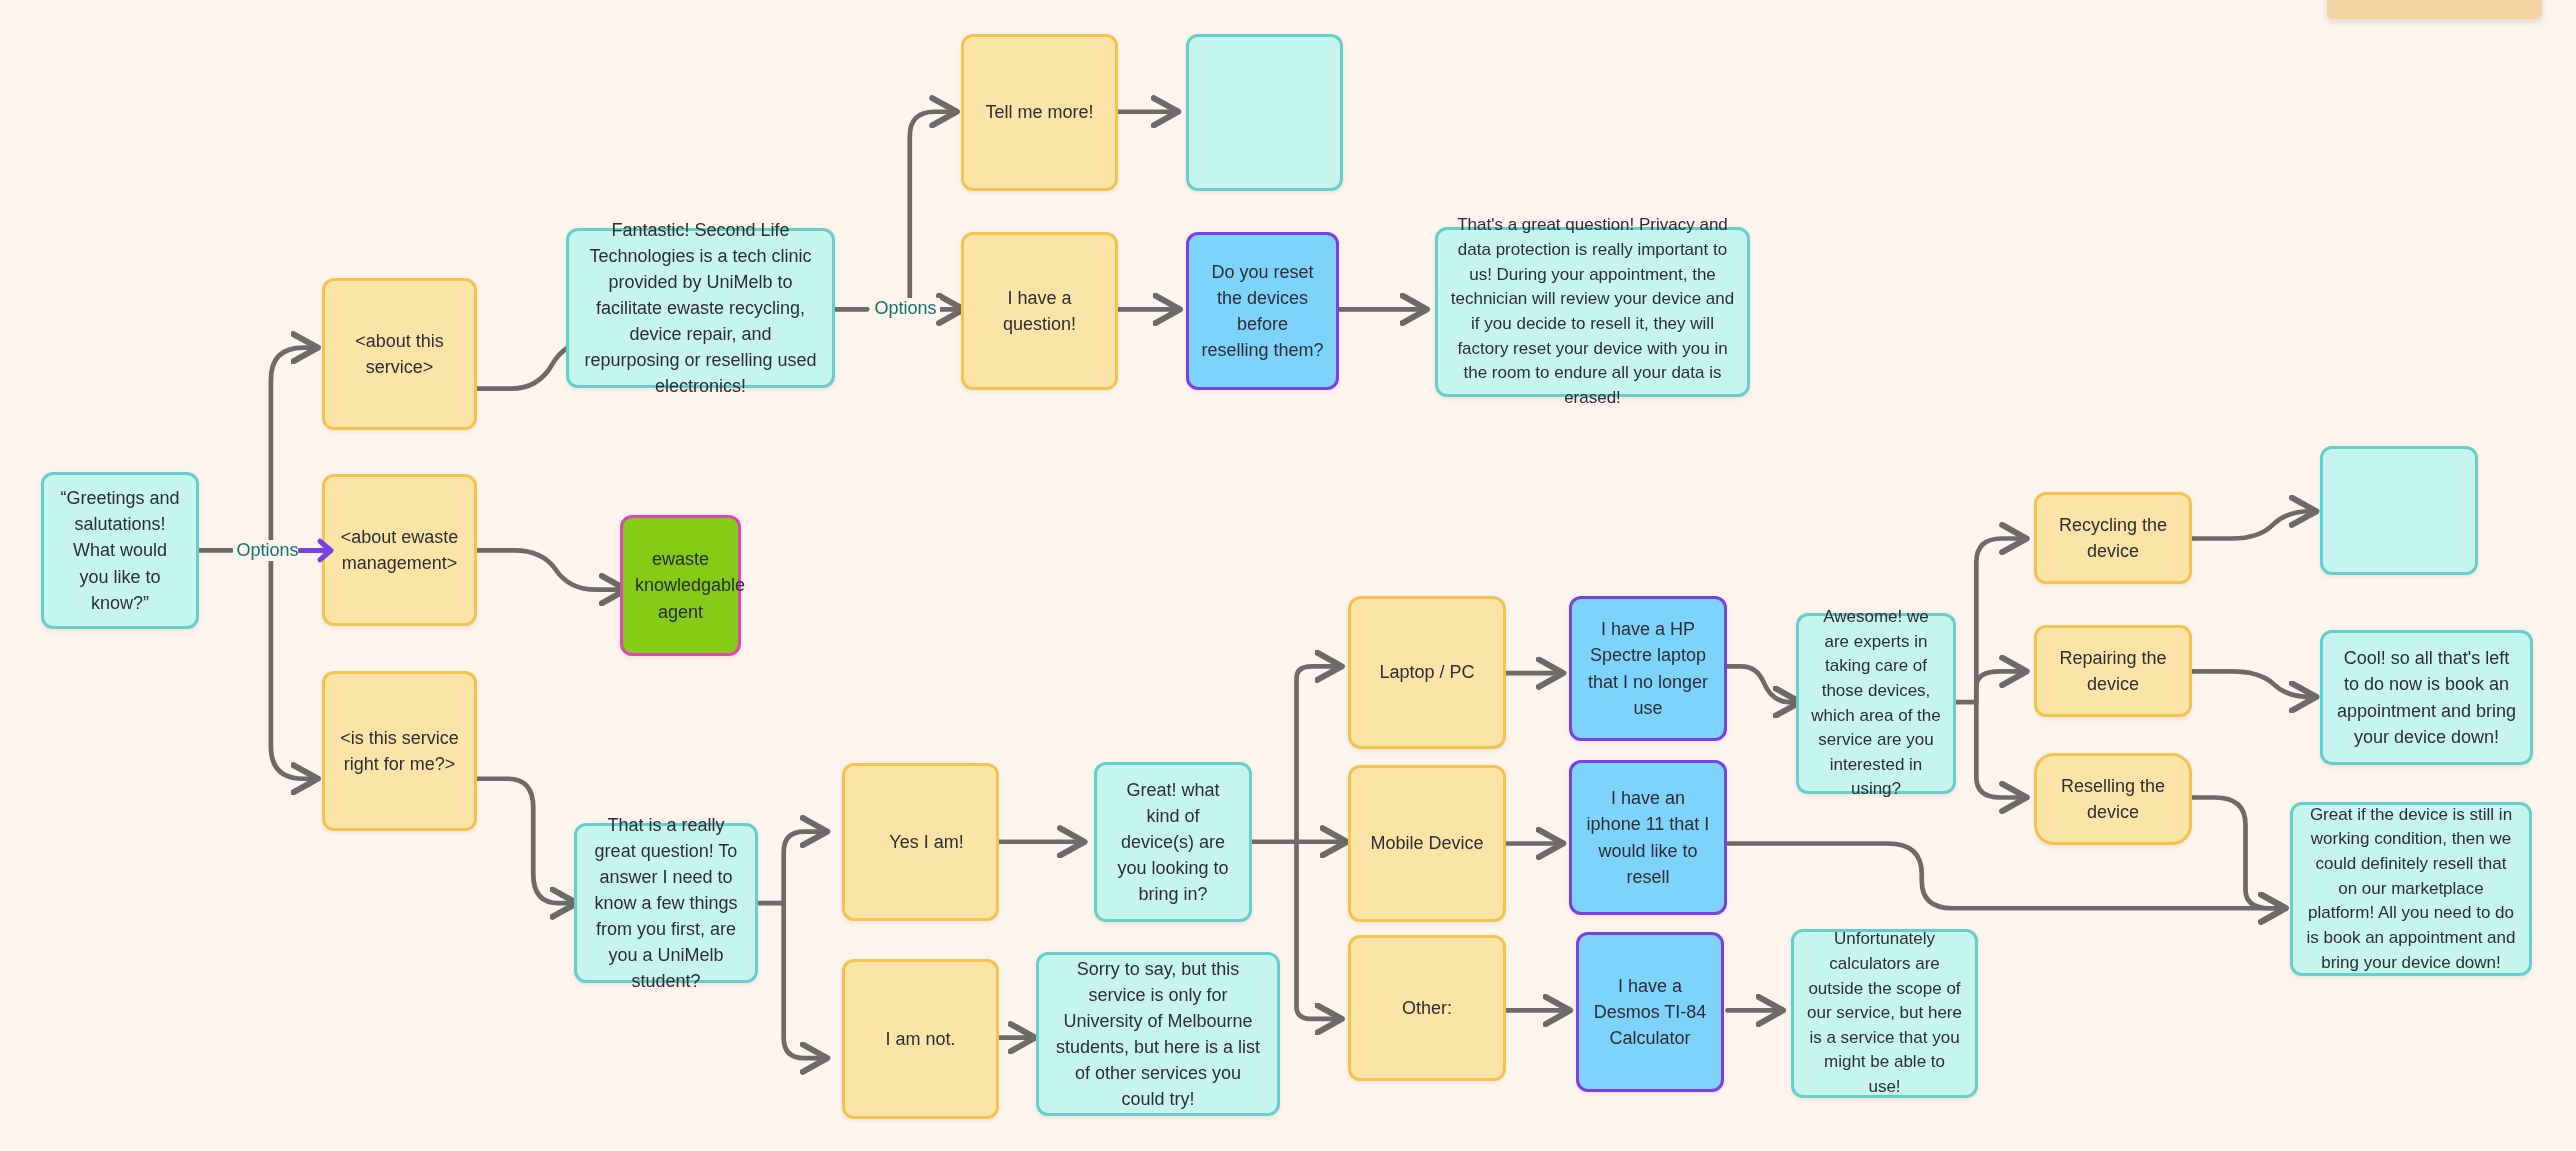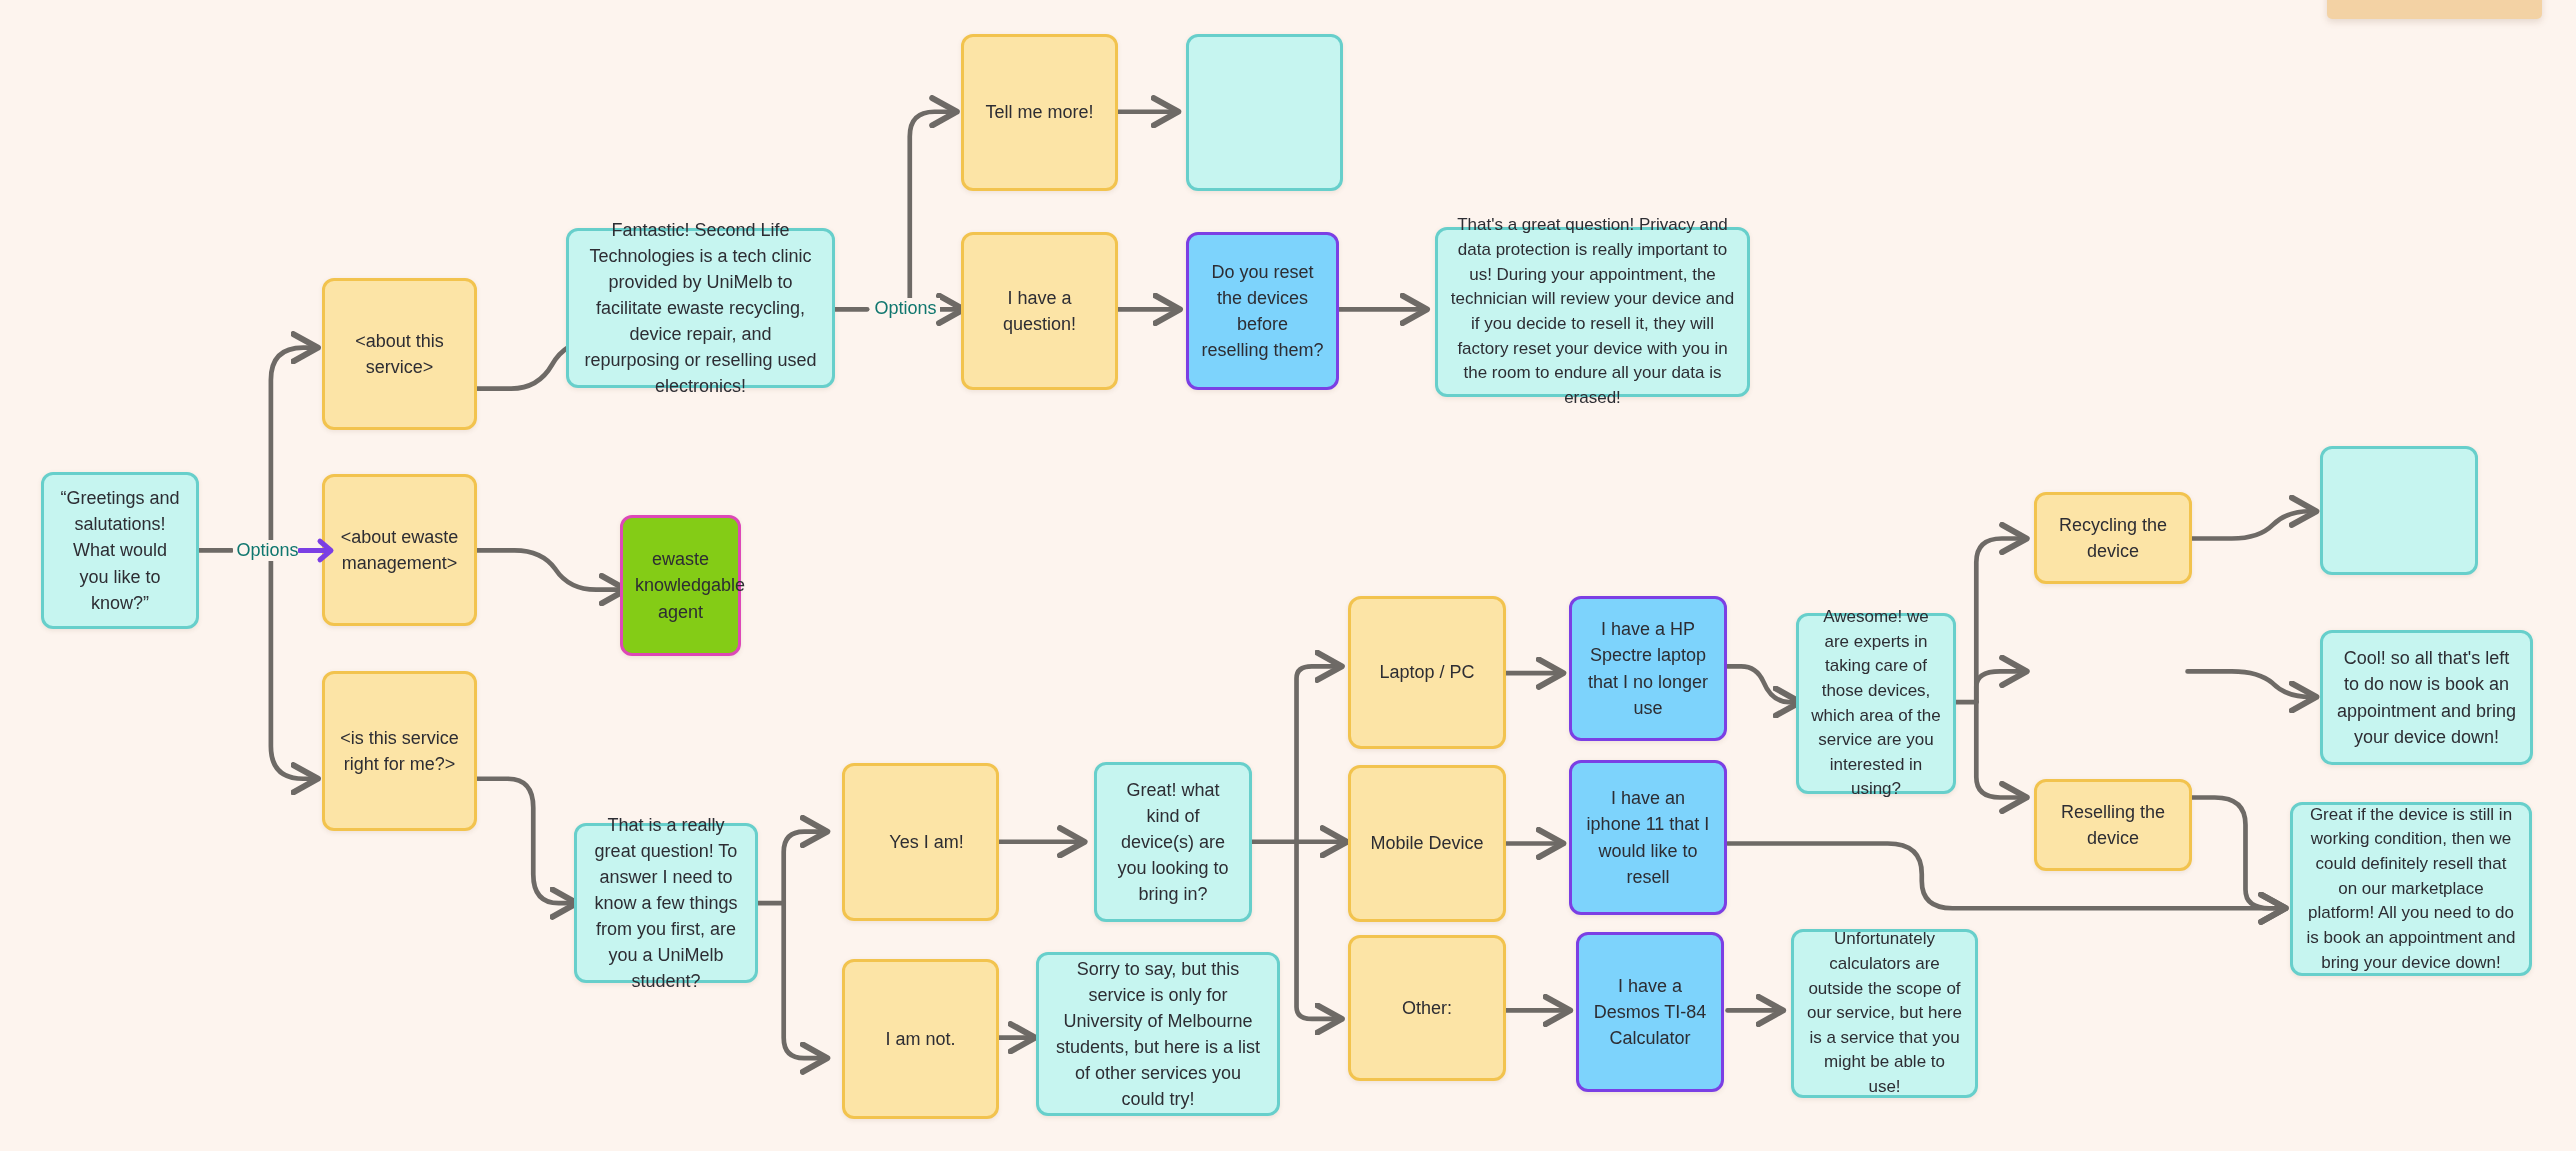--- a/index.html
+++ b/index.html
@@ -241,22 +241,25 @@
   </div>
 
   <div class="node n-cyan" style="left:1791px; top:929px; width:187px; height:169px; font-size:17px;">
     <span class="txt">Unfortunately calculators are outside the scope of our service, but here is a service that you might be able to use!</span>
   </div>
 
   <div class="node n-yellow" style="left:2034px; top:492px; width:158px; height:92px;">
     <span class="txt">Recycling the device</span>
   </div>
 
-
-  <div class="node n-yellow" style="left:2034px; top:779px; width:158px; height:92px;">
+  <div class="node n-yellow" style="left:2034px; top:625px; width:158px; height:92px;">
+    <span class="txt">Repairing the device</span>
+  </div>
+
+  <div class="node n-yellow" style="left:2034px; top:753px; width:158px; height:92px;border-radius:20px;">
     <span class="txt">Reselling the device</span>
   </div>
 
   <div class="node n-cyan" style="left:2320px; top:446px; width:158px; height:129px;">
     <span class="txt"></span>
   </div>
 
   <div class="node n-cyan" style="left:2320px; top:630px; width:213px; height:135px;">
     <span class="txt">Cool! so all that's left to do now is book an appointment and bring your device down!</span>
   </div>

